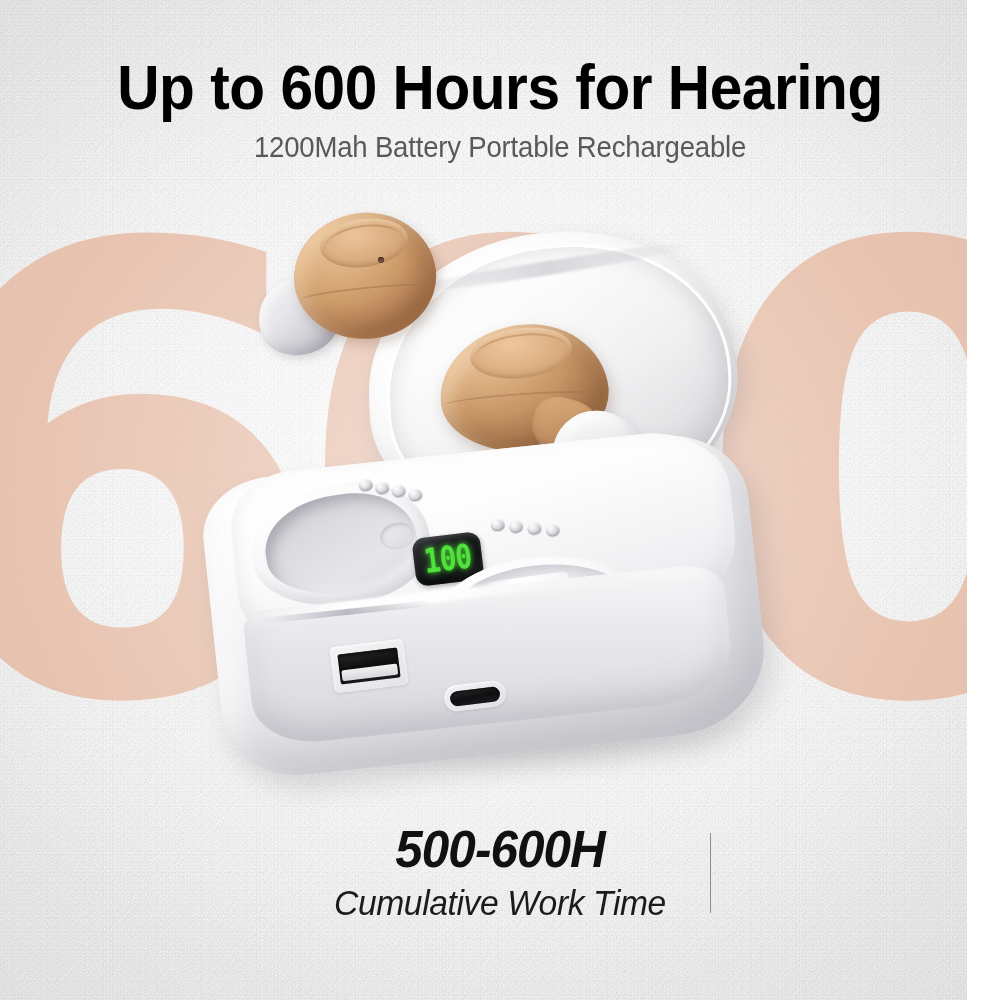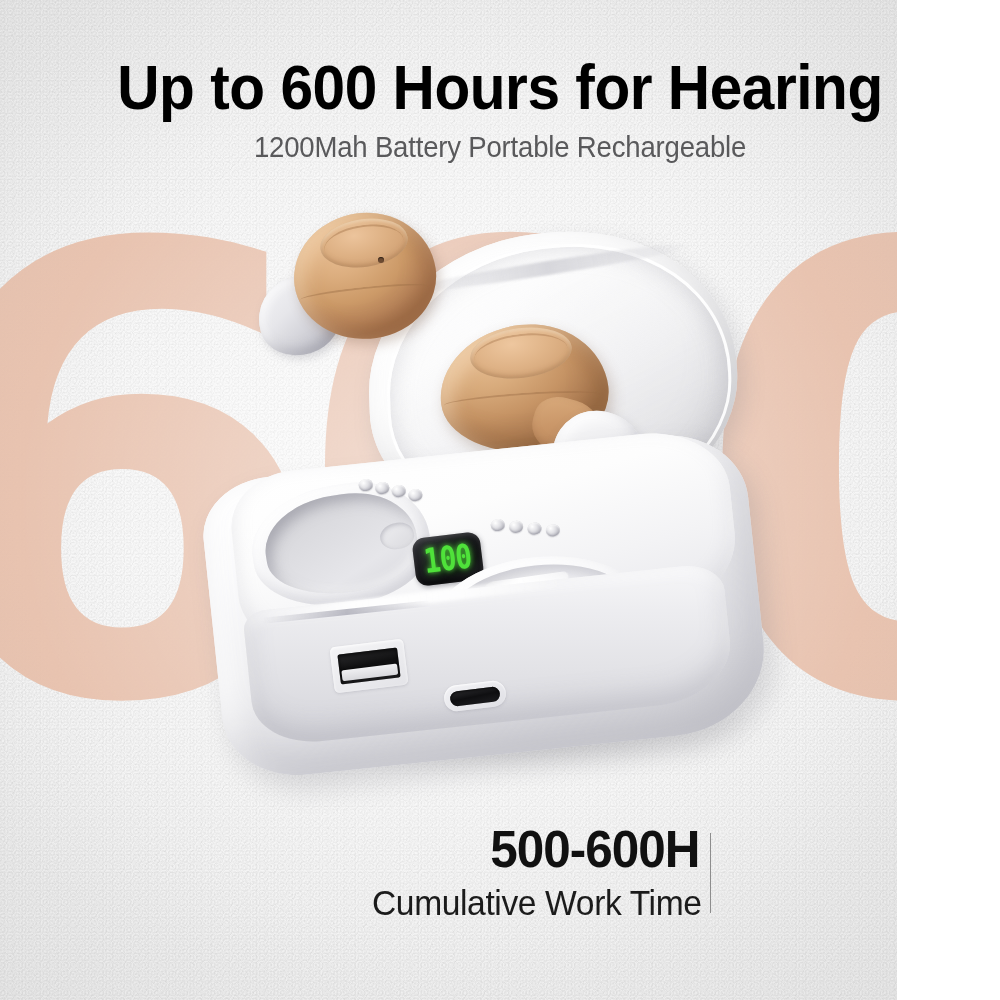--- a/index.html
+++ b/index.html
@@ -3,21 +3,21 @@
 <meta charset="utf-8">
 <title>Product Feature Image</title>
 <style>
   html, body {
     margin: 0;
     padding: 0;
     background: #ffffff;
   }
   #stage {
     position: relative;
-    width: 897px;
+    width: 967px;
     height: 1000px;
     overflow: hidden;
     background: #f2f2f2;
     font-family: "Liberation Sans", sans-serif;
     -webkit-font-smoothing: antialiased;
   }
 
   
   .bg-base {
     position: absolute;
@@ -99,21 +99,22 @@
     left: 0;
     top: 822px;
     width: 1000px;
     height: 120px;
     display: flex;
     align-items: flex-start;
     justify-content: center;
   }
   .stat {
     width: 420px;
-    text-align: right;
+    text-align: center;
+    font-style: italic;
   }
   .stat .value {
     font-weight: 700;
     font-size: 52px;
     line-height: 1.05;
     color: #111111;
     letter-spacing: -1px;
     transform: scaleX(.95);
   }
   .stat .label {

